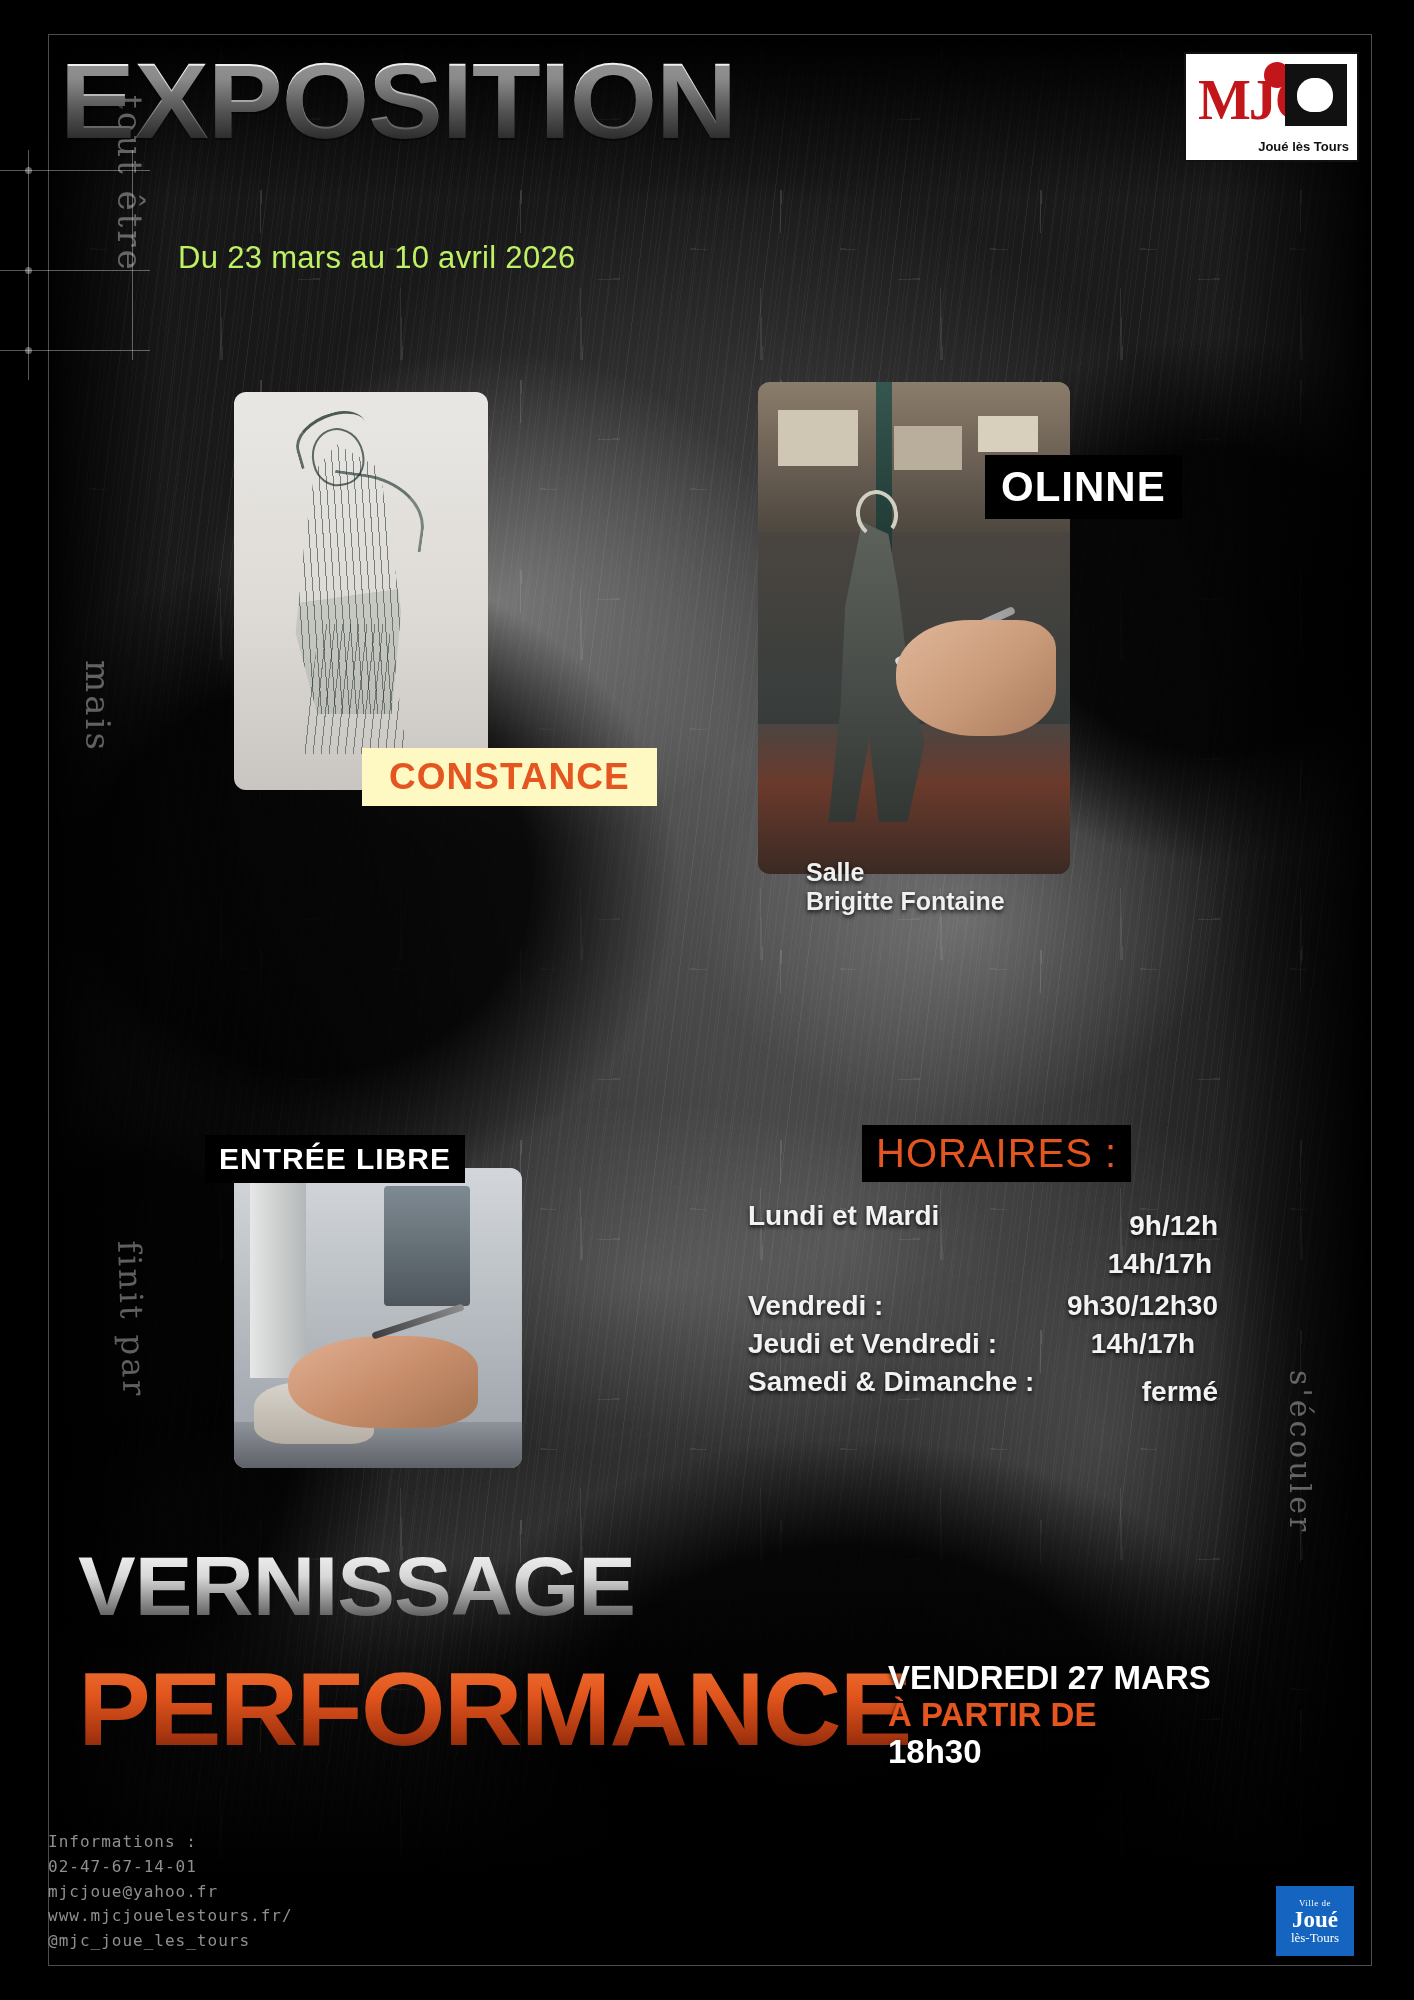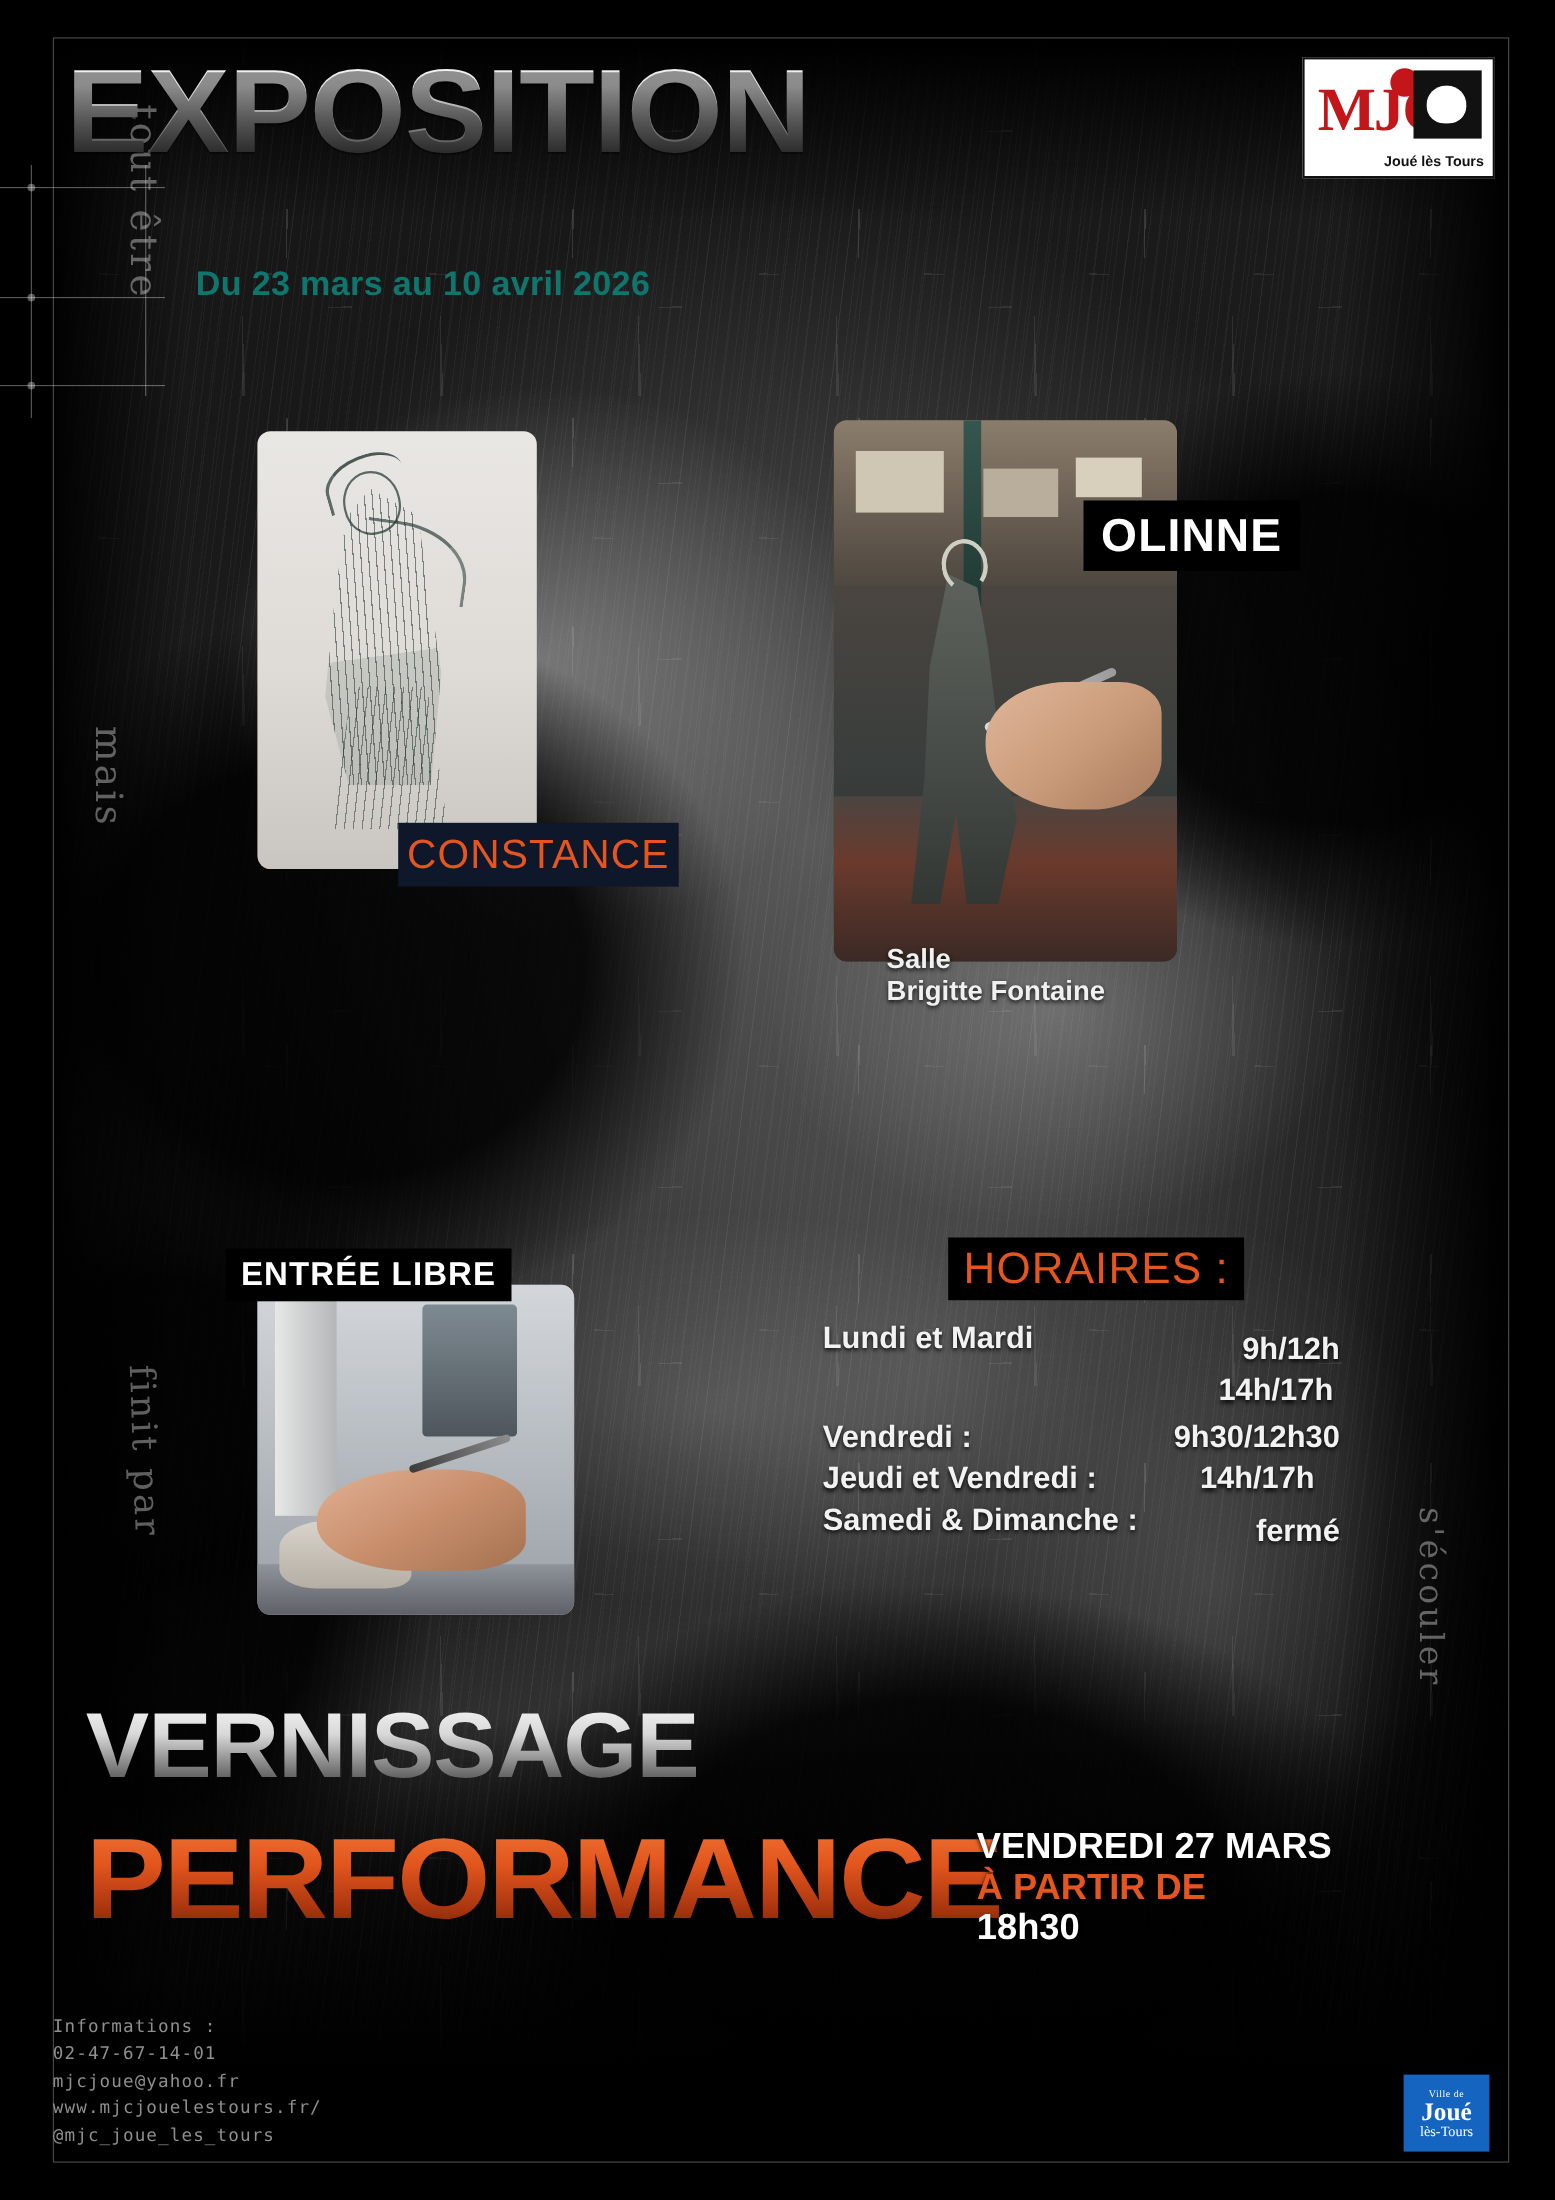--- a/index.html
+++ b/index.html
@@ -106,21 +106,21 @@
     font-size:108px; font-weight:700; letter-spacing:-1px;
     font-family:"Liberation Sans", sans-serif;
     background:linear-gradient(180deg,#ffffff 0%,#e8e8e8 32%,#8d8d8d 58%,#3b3b3b 86%,#1a1a1a 100%);
     -webkit-background-clip:text; background-clip:text; color:transparent;
     text-shadow:0 2px 0 rgba(0,0,0,.4);
     transform:scaleX(1.04);
     transform-origin:left center;
   }
   .dates {
     position:absolute; left:178px; top:240px;
-    font-size:31px; font-weight:700; color:#0f766e;
+    font-size:31px; font-weight:400; color:#bef264;
     letter-spacing:.3px;
   }
 
   
   .mjc-logo {
     position:absolute; right:55px; top:52px;
     width:175px; height:110px; background:#fff; border:2px solid #111;
     display:flex; align-items:center; justify-content:center;
   }
   .mjc-inner { position:relative; width:100%; height:100%; }
@@ -249,22 +249,22 @@
     position:absolute; left:0; right:0; bottom:0; height:46px;
     background:linear-gradient(180deg,#8f949a,#5e6268);
   }
 
   
   .label-olinne {
     position:absolute; left:985px; top:455px; background:#000;
     padding:8px 16px; font-size:42px; font-weight:700; letter-spacing:1px; color:#fff;
   }
   .label-constance {
-    position:absolute; left:362px; top:748px; background:#0f172a;
-    padding:8px 8px; font-size:37px; font-weight:400; letter-spacing:1px; color:#e5551f;
+    position:absolute; left:362px; top:748px; background:#fef9c3;
+    padding:8px 27px; font-size:37px; font-weight:700; letter-spacing:1px; color:#e5551f;
   }
   .label-entree {
     position:absolute; left:205px; top:1135px; background:#000;
     padding:7px 14px; font-size:30px; font-weight:700; letter-spacing:1px; color:#fff;
   }
 
   .salle {
     position:absolute; left:806px; top:858px;
     font-size:25px; font-weight:700; color:#f0f0f0; line-height:1.15;
     text-shadow:0 2px 4px rgba(0,0,0,.85);

